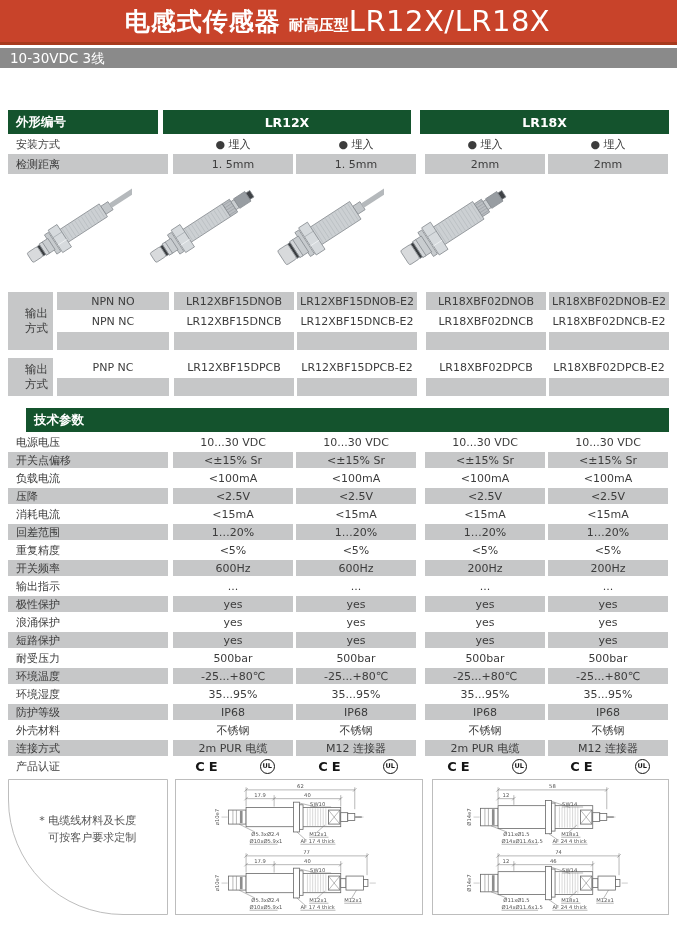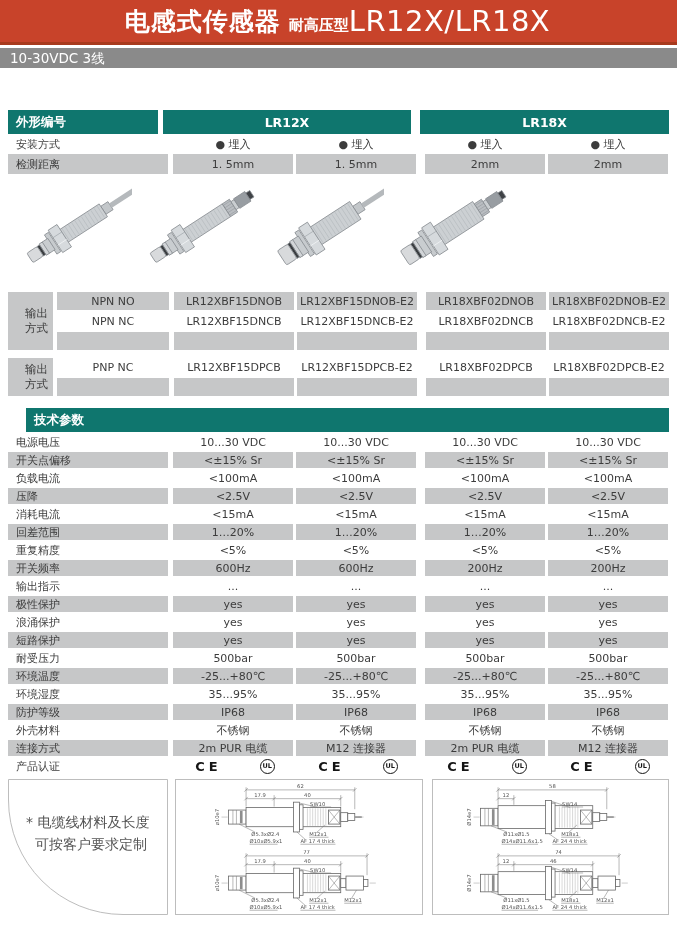--- a/index.html
+++ b/index.html
@@ -28,21 +28,21 @@
   
   .content{padding:0 8px}
   .row{display:flex;align-items:stretch}
   .cell{
     display:flex;align-items:center;justify-content:center;
     font-size:11px;box-sizing:border-box;white-space:nowrap;
   }
   .lab{width:160px;justify-content:flex-start;padding-left:8px}
   .val{width:120px}
   .grp{width:267px}
-  .dark{background:#0f766e;color:#fff;font-weight:bold;font-size:12.5px}
+  .dark{background:#14532d;color:#fff;font-weight:bold;font-size:12.5px}
   .gray{background:#c6c7c8}
   .g3{margin-left:3px}.g4{margin-left:4px}.g5{margin-left:5px}.g9{margin-left:9px}
 
   .hdr-row{height:24px;margin-top:42px}
   .shape-row{height:20px;margin-top:0}
 
   .img-row{height:112px}
   .img-cell{align-items:center;justify-content:center}
 
   .out-block{display:flex;margin-top:6px}
@@ -68,21 +68,21 @@
     display:flex;align-items:center;justify-content:center;
     font-size:6.5px;font-weight:bold;color:#151515;letter-spacing:0;
   }
 
   
   .boxes{display:flex;margin-top:5px;align-items:stretch}
   .note-box{
     width:160px;height:136px;border:1px solid #bdbdbd;box-sizing:border-box;
     border-bottom-left-radius:115px;
   }
-  .note{margin:32px auto 0;width:max-content;font-size:14px;color:#555;line-height:1.55}
+  .note{margin:32px auto 0;width:max-content;font-size:11px;color:#555;line-height:1.55}
   .note .l2{margin-left:9px}
   .draw-box{
     height:136px;border:1px solid #bdbdbd;box-sizing:border-box;
     display:flex;flex-direction:column;justify-content:space-between;padding:2px 0;
   }
   .b2{width:249px;margin-left:7px}
   .b3{width:238px;margin-left:9px}
   .dwg{height:64px;display:block;margin:0 auto}
 
   

